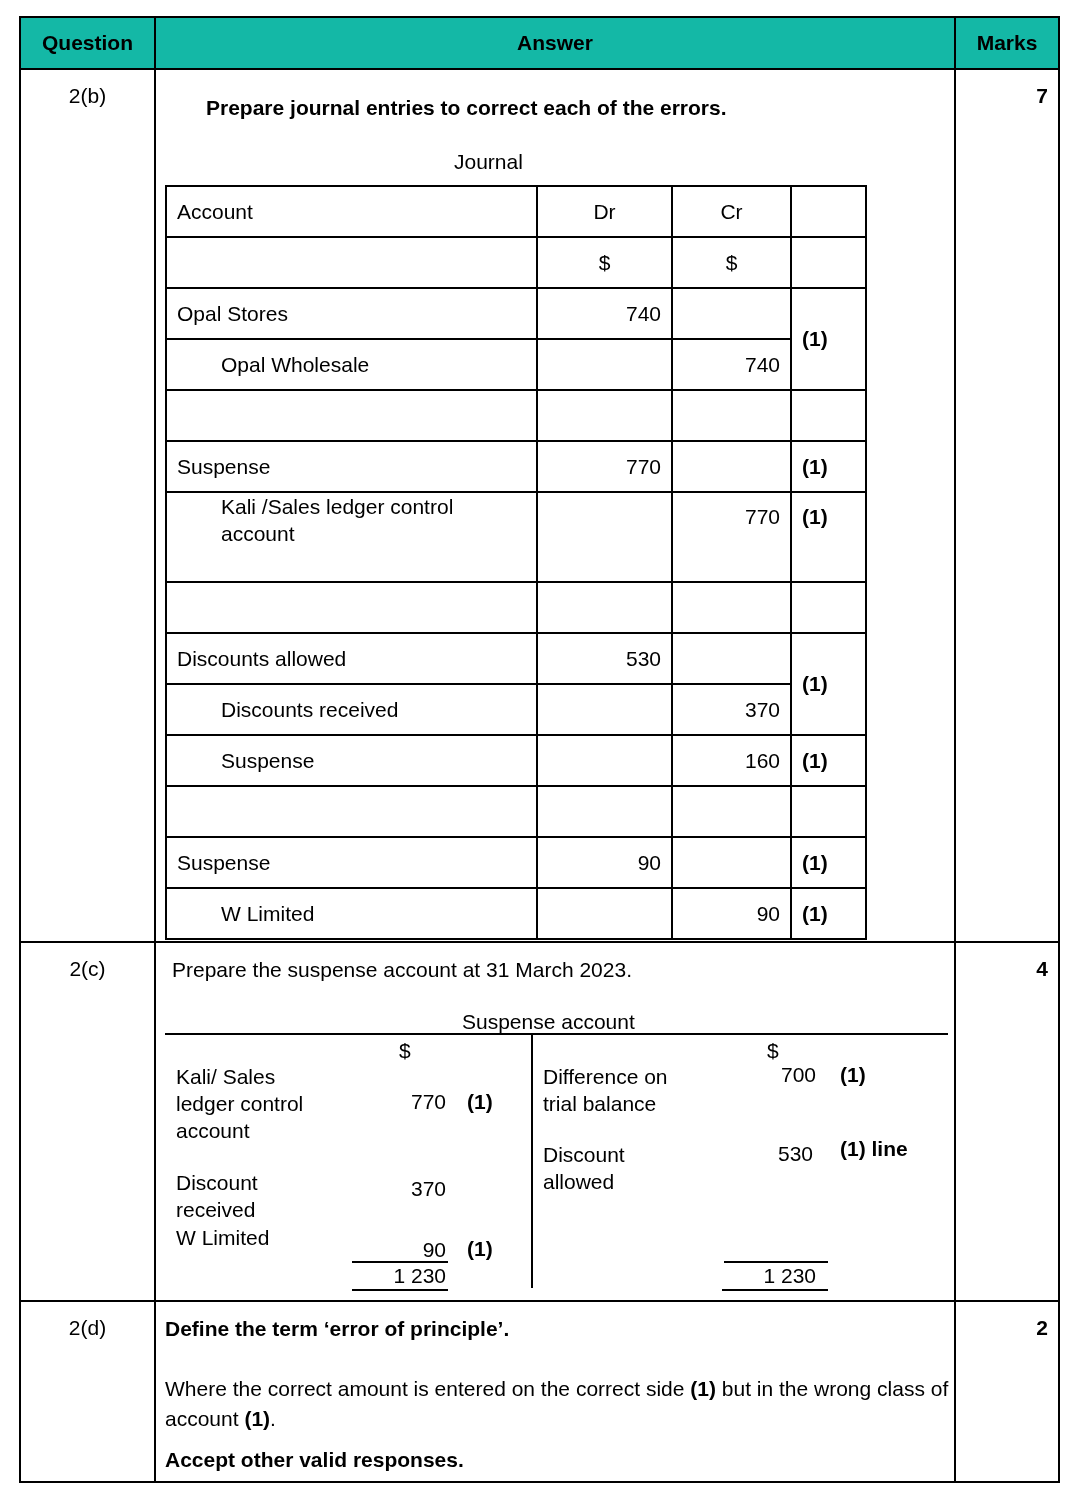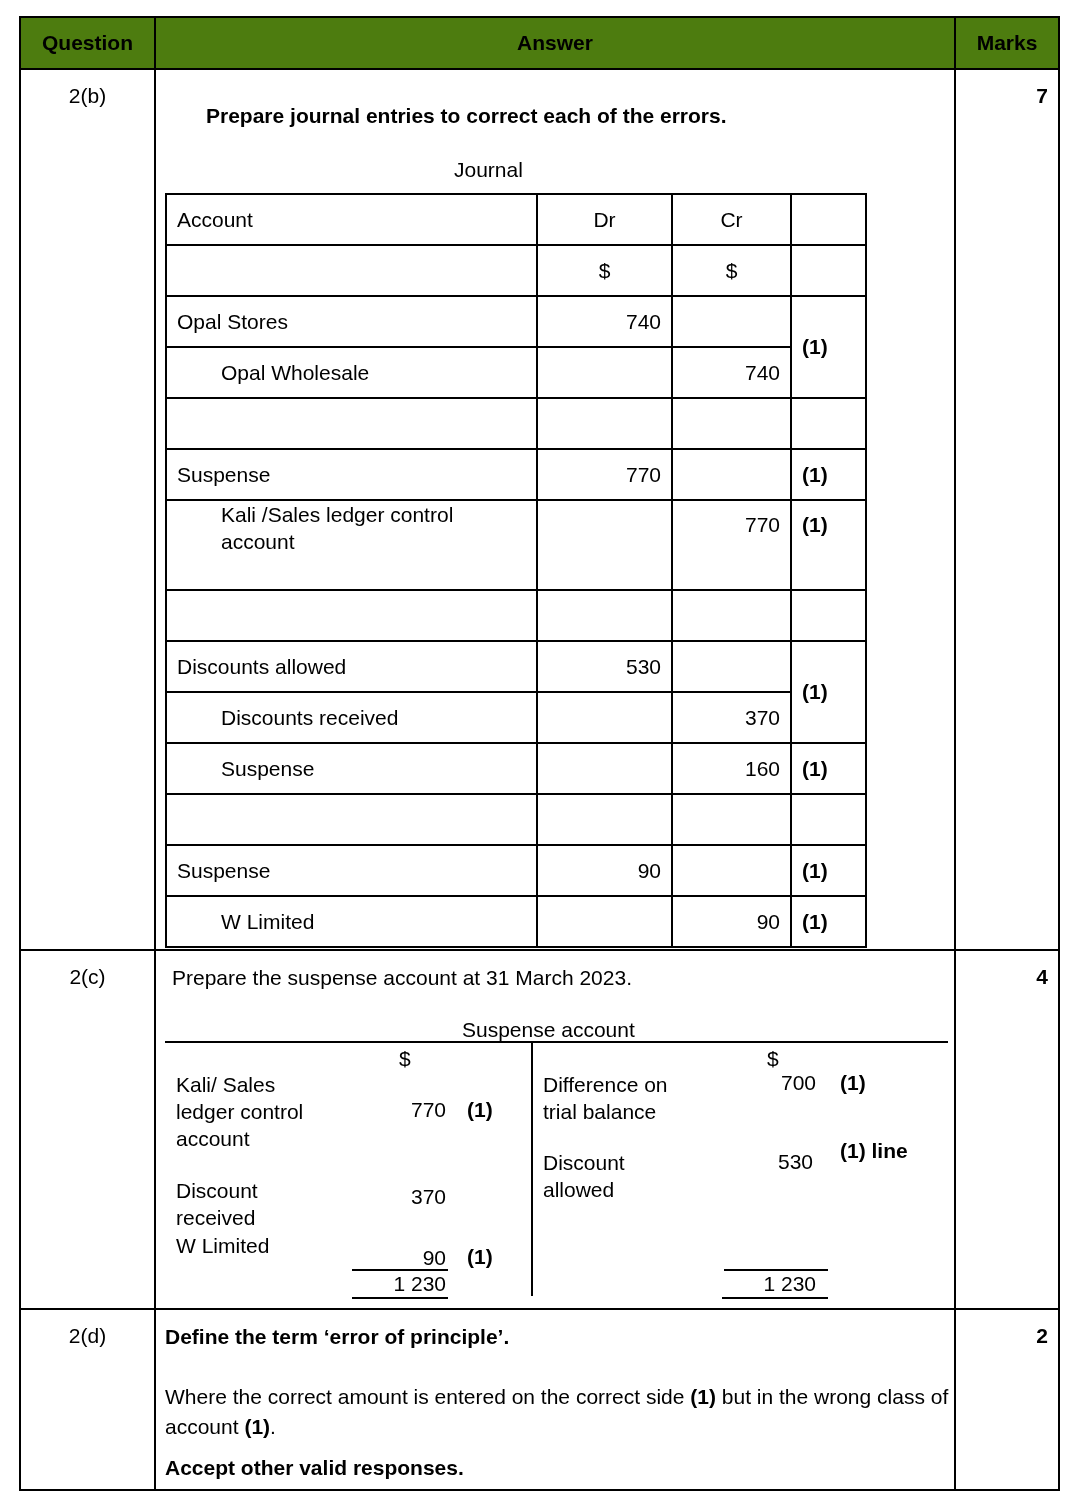--- a/index.html
+++ b/index.html
@@ -1,27 +1,27 @@
 <!DOCTYPE html>
 <html><head>
 <meta charset="utf-8">
 <style>
   html, body { margin: 0; padding: 0; background: #ffffff; }
   body { width: 1078px; height: 1512px; position: relative; font-family: "Liberation Sans", sans-serif; color: #000; font-size: 21px; }
   .outer { position: absolute; left: 19px; top: 16px; width: 1041px; border-collapse: collapse; }
   .outer td, .outer th { border: 2px solid #000; vertical-align: top; padding: 0; }
-  .hdr th { height: 50px; background: #4d7c0f; font-weight: bold; font-size: 21px; text-align: center; vertical-align: middle; }
+  .hdr th { height: 50px; background: #14b8a6; font-weight: bold; font-size: 21px; text-align: center; vertical-align: middle; }
   .col-q { width: 133px; }
   .col-m { width: 102px; }
   .qnum { text-align: center; padding-top: 14px !important; font-size: 21px; }
   .marks { text-align: right; font-weight: bold; padding-top: 14px !important; padding-right: 10px !important; font-size: 21px; }
   .b { font-weight: bold; }
 
   
-  .cell-b { height: 871px; position: relative; margin-top: 8px; }
+  .cell-b { height: 871px; position: relative; }
   .b-title { position: absolute; left: 50px; top: 26px; font-weight: bold; }
   .journal-title { position: absolute; left: 298px; top: 80px; }
   .journal { position: absolute; left: 9px; top: 115px; border-collapse: collapse; }
   .journal td { border: 2px solid #000; height: 49px; padding: 0 10px; vertical-align: middle; font-size: 21px; }
   .journal .c-acc { width: 305px; }
   .journal .c-dr { width: 113px; text-align: right; }
   .journal .c-cr { width: 97px; text-align: right; }
   .journal .c-mk { width: 53px; font-weight: bold; text-align: left; }
   .journal .hcenter { text-align: center; }
   .journal .indent { padding-left: 54px; }
@@ -197,21 +197,21 @@
           <div>trial balance</div>
         </div>
         <div class="abs amt" style="left:600px;top:120px;">700</div>
         <div class="abs b" style="left:684px;top:120px;">(1)</div>
 
         <div class="abs lbl" style="left:387px;top:198px;">
           <div>Discount</div>
           <div>allowed</div>
         </div>
         <div class="abs amt" style="left:597px;top:199px;">530</div>
-        <div class="abs b" style="left:684px;top:188px;">(1) line</div>
+        <div class="abs b" style="left:684px;top:194px;">(1) line</div>
 
         <div class="uline" style="left:568px;top:318px;width:104px;"></div>
         <div class="abs amt" style="left:600px;top:321px;">1 230</div>
         <div class="uline" style="left:566px;top:346px;width:106px;"></div>
       </div>
     </td>
     <td class="marks">4</td>
   </tr>
 
   <tr>

